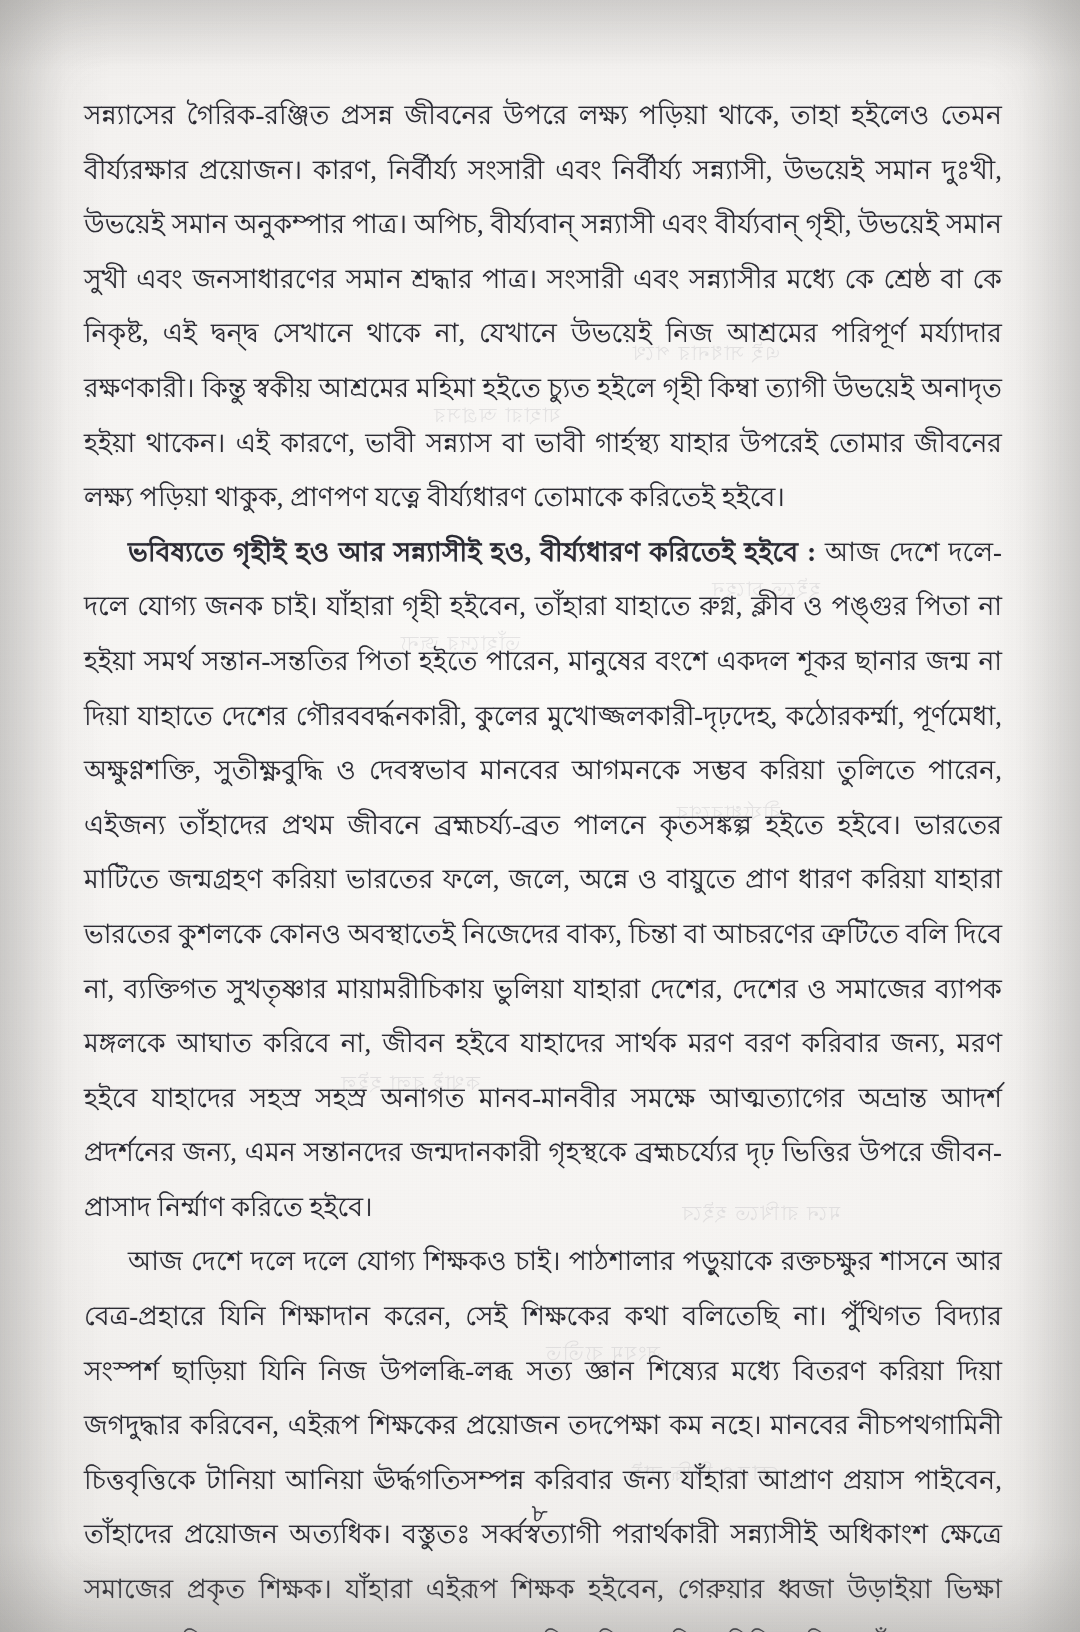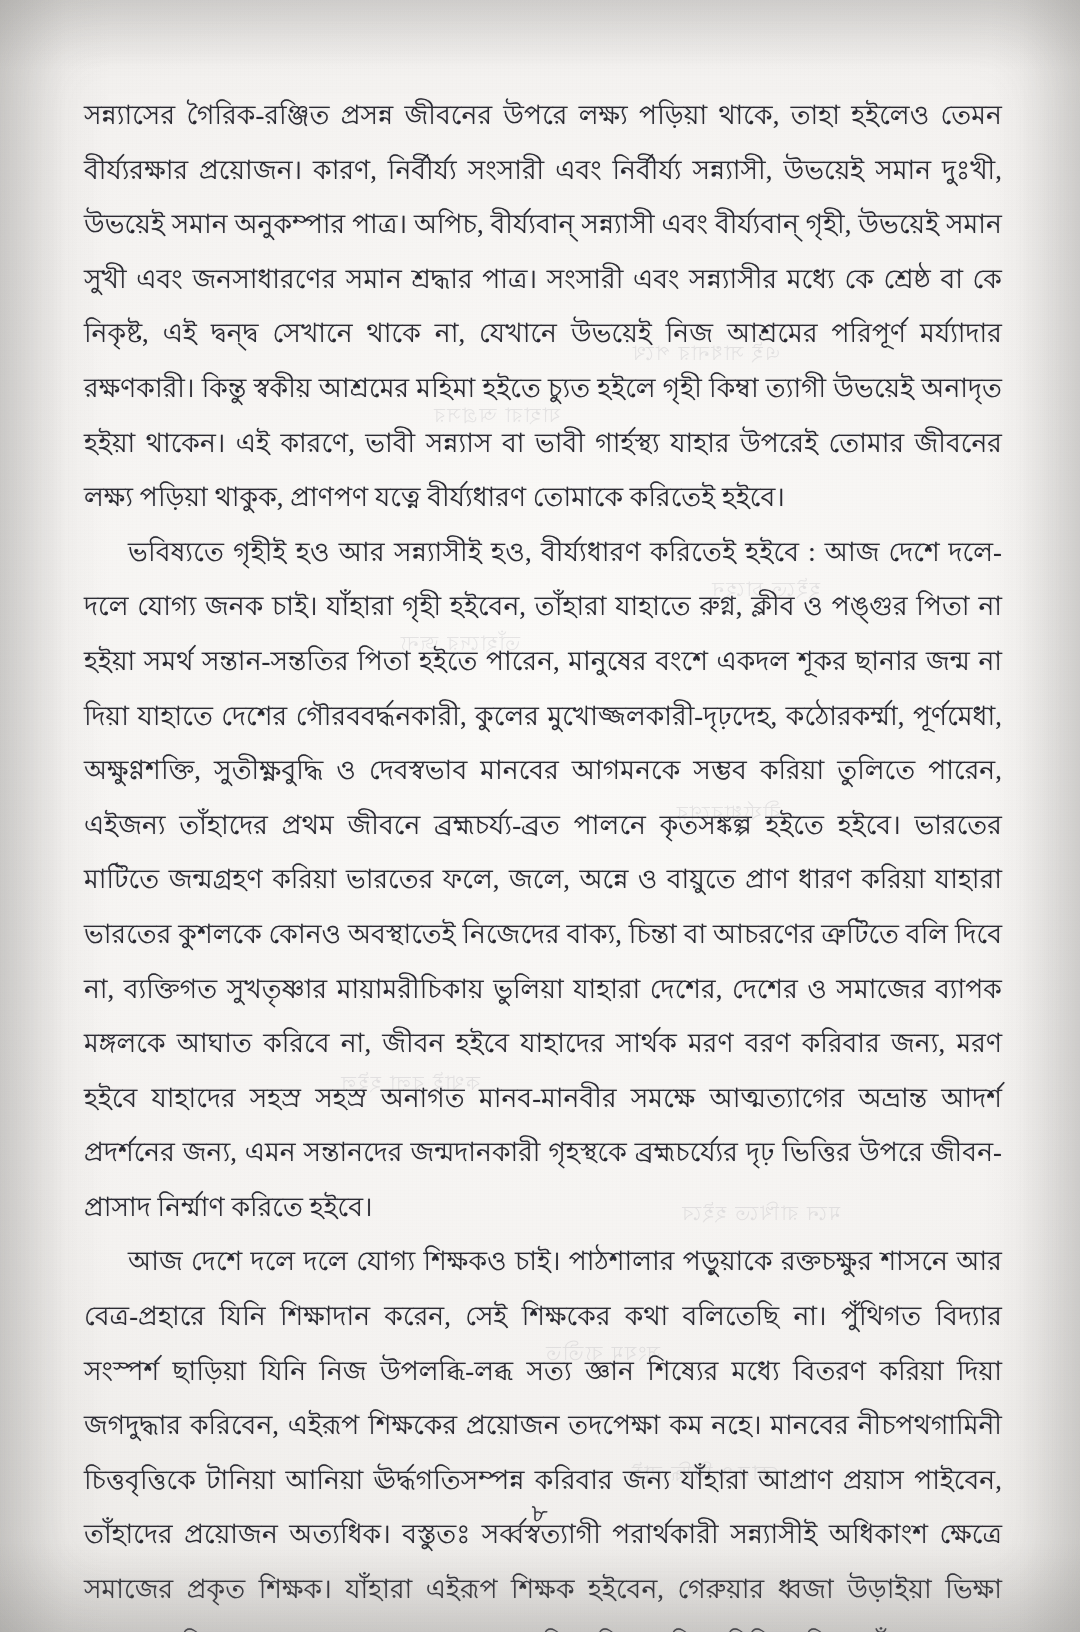--- a/index.html
+++ b/index.html
@@ -87,21 +87,21 @@
     text-align-last: left;
     color: #2b2b33;
     font-size: 26.5px;
     line-height: 54.6px;
     letter-spacing: 0.1px;
     text-shadow: 0 0 0.7px rgba(60,60,72,0.55);
   }
   p.para + p.para { margin-top: 0; }
   .indent { display: inline-block; width: 44px; }
   .runin-bold {
-    font-weight: normal;
+    font-weight: bold;
     letter-spacing: 0.3px;
   }
 
   
   .folio {
     position: absolute;
     left: 0;
     right: 0;
     top: 1494px;
     text-align: center;

